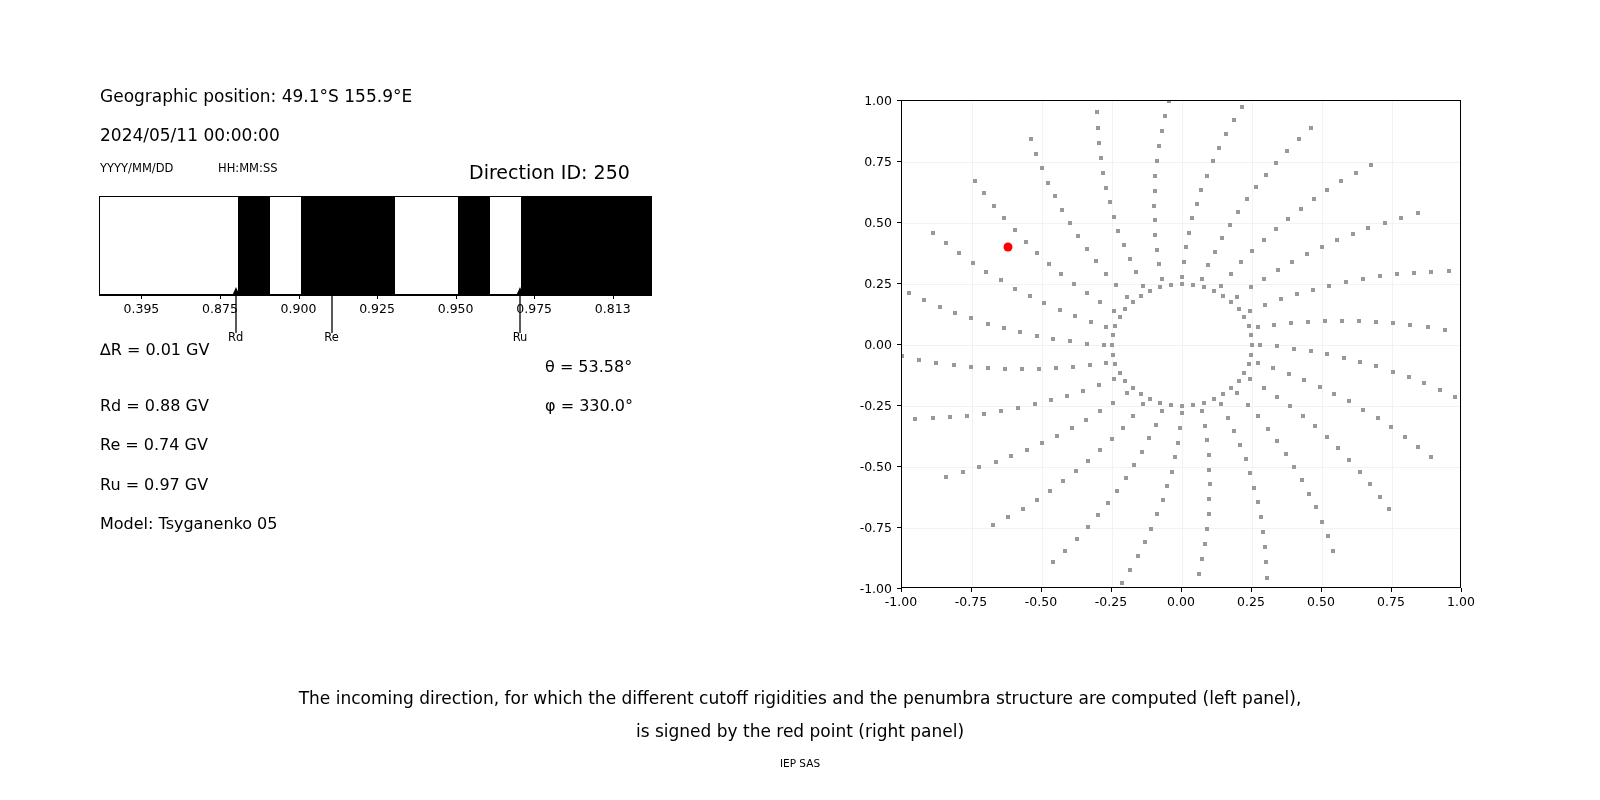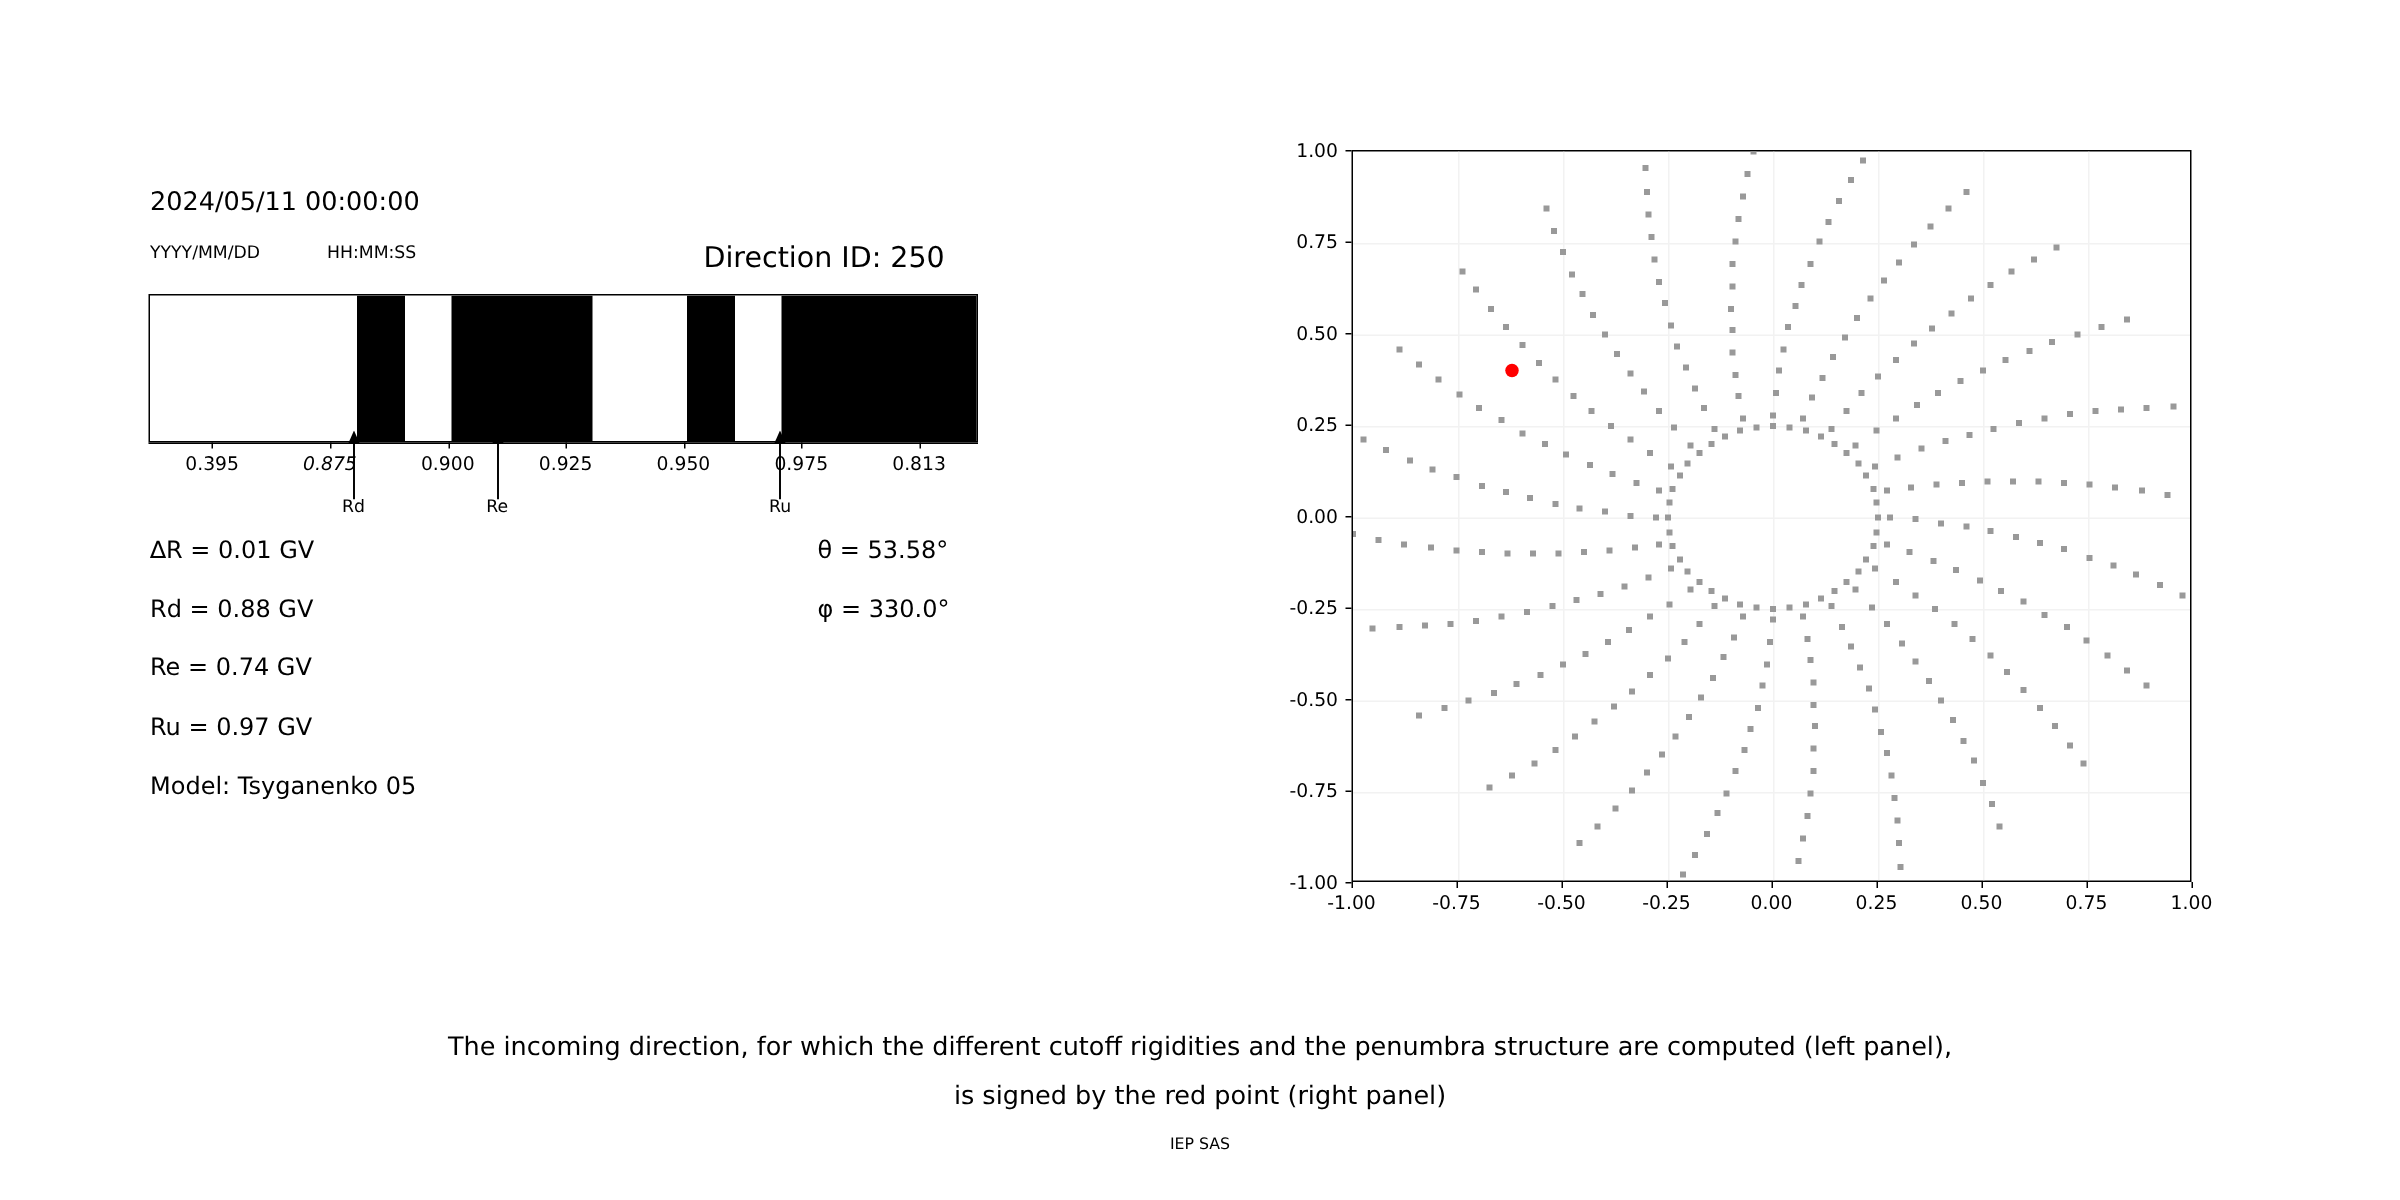--- a/index.html
+++ b/index.html
@@ -200,20 +200,21 @@
     text-align: center;
     top: 757px;
     font-size: 10.5px;
   }
 </style>
 </head>
 <body>
 
 <div id="left-panel">
 
+  <div class="hdr-line" id="geo-position">Geographic position: 49.1°S 155.9°E</div>
 
   <div class="hdr-line" id="datetime-value">2024/05/11 00:00:00</div>
 
   <div id="fmt-date">YYYY/MM/DD</div>
 
   <div id="fmt-time">HH:MM:SS</div>
 
   <div id="direction-id">Direction ID: 250</div>
 
   <div id="penumbra-area">
@@ -223,21 +224,21 @@
         <div class="band" style="left: 358.193px; width: 31.4205px;"></div>
         <div class="band" style="left: 421.034px; width: 131.966px;"></div>
       </div>
   </div>
 
   <div id="bar-axis"></div>
   <div id="bar-ticks-host">
       <div class="bar-tick" style="left: 141.418px;"></div>
       <div class="bar-ticklabel" style="left: 141.418px;">0.395</div>
       <div class="bar-tick" style="left: 219.969px;"></div>
-      <div class="bar-ticklabel" style="left: 219.969px; font-style: italic;">0.875</div>
+      <div class="bar-ticklabel" style="left: 219.969px;">0.875</div>
       <div class="bar-tick" style="left: 298.52px;"></div>
       <div class="bar-ticklabel" style="left: 298.52px;">0.900</div>
       <div class="bar-tick" style="left: 377.071px;"></div>
       <div class="bar-ticklabel" style="left: 377.071px;">0.925</div>
       <div class="bar-tick" style="left: 455.622px;"></div>
       <div class="bar-ticklabel" style="left: 455.622px;">0.950</div>
       <div class="bar-tick" style="left: 534.173px;"></div>
       <div class="bar-ticklabel" style="left: 534.173px;">0.975</div>
       <div class="bar-tick" style="left: 612.724px;"></div>
       <div class="bar-ticklabel" style="left: 612.724px;">0.813</div>
@@ -253,21 +254,21 @@
           <polygon points="7,0 3,9 11,9" fill="#000"></polygon>
         </svg></div>
       <div class="marker-label" style="left: 331.511px;">Re</div>
       <div class="marker-arrow" style="left: 520.034px; top: 287px;"><svg width="14" height="46" viewBox="0 0 14 46">
           <line x1="7" y1="46" x2="7" y2="5" stroke="#000" stroke-width="1.3"></line>
           <polygon points="7,0 3,9 11,9" fill="#000"></polygon>
         </svg></div>
       <div class="marker-label" style="left: 520.034px;">Ru</div>
     </div>
 
-  <div class="param param-left" style="top:357px">∆R = 0.01 GV</div>
+  <div class="param param-left" style="top:340px">∆R = 0.01 GV</div>
   <div class="param param-left" style="top:396px">Rd = 0.88 GV</div>
   <div class="param param-left" style="top:435px">Re = 0.74 GV</div>
   <div class="param param-left" style="top:475px">Ru = 0.97 GV</div>
   <div class="param param-left" style="top:514px">Model: Tsyganenko 05</div>
 
   <div class="param param-right" style="top:357px">θ = 53.58°</div>
   <div class="param param-right" style="top:396px">φ = 330.0°</div>
 </div>
 
 <div id="right-panel">

